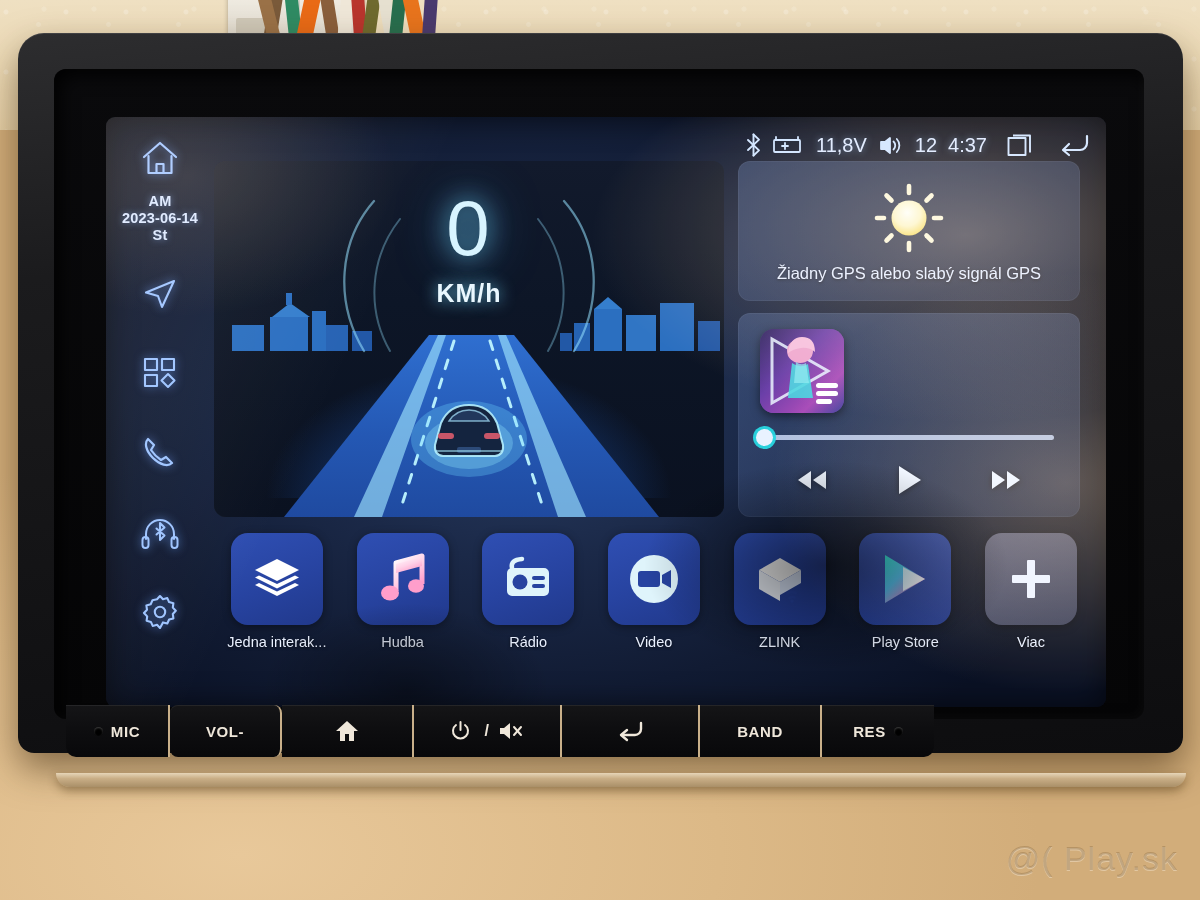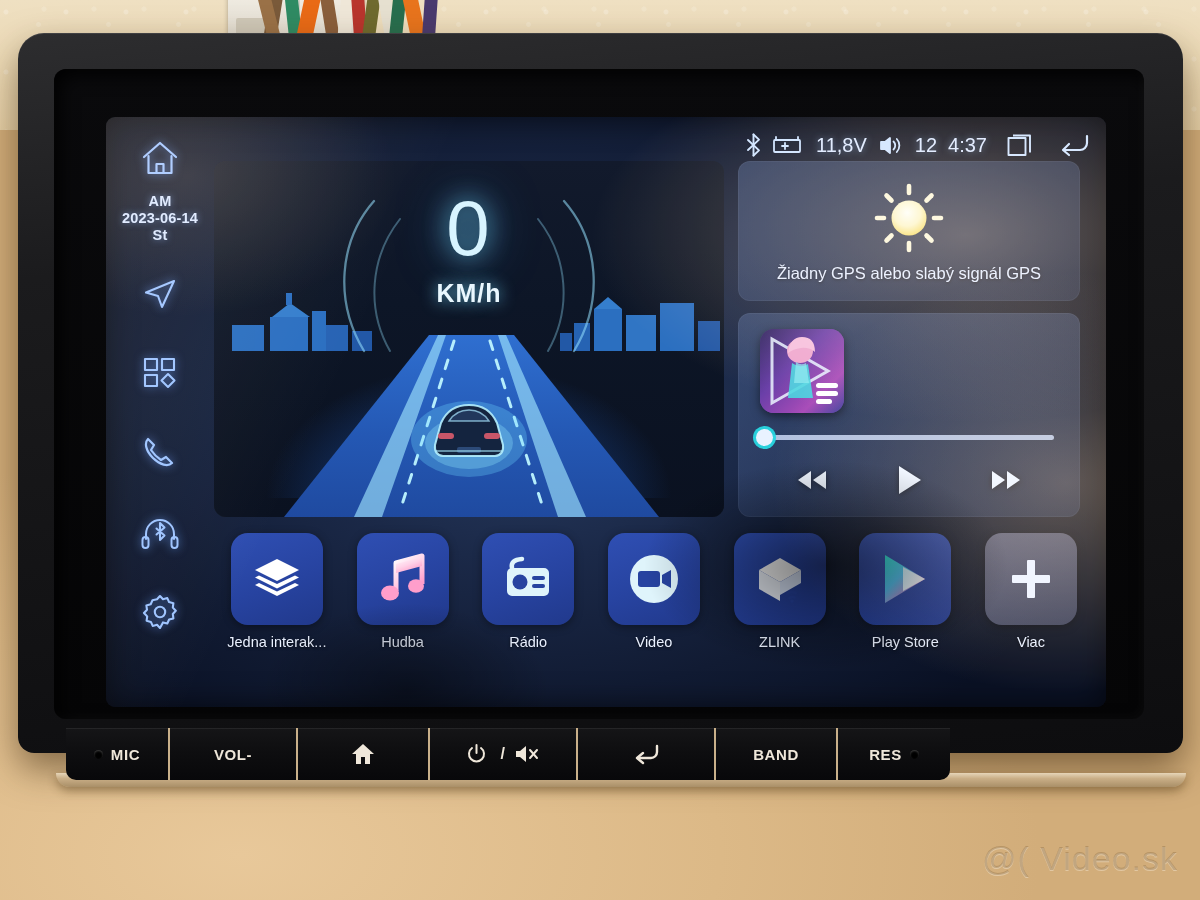--- a/index.html
+++ b/index.html
@@ -167,21 +167,21 @@
     width:92px; height:92px; border-radius:17px;
     background:linear-gradient(160deg,#2f4fb3 0%, #2743a0 55%, #21398c 100%);
     display:flex; align-items:center; justify-content:center;
     box-shadow:0 2px 8px rgba(0,0,0,.38);
   }
   .app-tile.plain{ background:linear-gradient(160deg, rgba(150,150,180,.55), rgba(120,125,160,.45)); }
   .app-label{ margin-top:9px; color:#eaf1ff; font-size:14.5px; text-shadow:0 1px 3px rgba(0,0,0,.65); white-space:nowrap; }
 
   
   .btnbar{
-    position:absolute; left:48px; top:695px; width:1112px; height:52px;
+    position:absolute; left:48px; top:672px; width:1112px; height:52px;
     display:flex; z-index:60;
   }
   .pbtn{
     flex:0 0 auto; height:100%;
     background:linear-gradient(180deg,#151517 0%, #0e0e10 45%, #08080a 100%);
     border-right:2px solid #c9b08a;
     display:flex; align-items:center; justify-content:center; gap:8px;
     color:#efe7da; font-size:15px; font-weight:bold; letter-spacing:.6px;
     box-shadow:inset 0 1px 0 rgba(255,255,255,.07);
   }
@@ -565,21 +565,21 @@
 
     <div class="glare"></div>
     <div class="glare2"></div>
   </div>
 
   <div class="btnbar">
     <div class="pbtn" style="width:104px;">
       <span class="pinhole"></span>
       <span>MIC</span>
     </div>
-    <div class="pbtn" style="width:128px;">
+    <div class="pbtn" style="width:112px;border-radius:8px;">
       <span>VOL-</span>
     </div>
     <div class="pbtn" style="width:132px;">
       <svg width="24" height="22" viewBox="0 0 24 22" fill="#efe7da">
         <path d="M12 1 L23 11 h-4 v10 h-5 v-7 h-4 v7 H5 V11 H1 z"></path>
       </svg>
     </div>
     <div class="pbtn" style="width:148px;">
       <svg width="26" height="22" viewBox="0 0 26 22" fill="none" stroke="#efe7da" stroke-width="2" stroke-linecap="round">
         <path d="M6 5 a7.5 7.5 0 1 0 9 0"></path>
@@ -604,13 +604,13 @@
       <span>BAND</span>
     </div>
     <div class="pbtn" style="width:112px;">
       <span>RES</span>
       <span class="pinhole"></span>
     </div>
   </div>
   <div class="chrome-lip"></div>
 </div>
 
-<div class="watermark">@( Video.sk</div>
+<div class="watermark">@( Play.sk</div>
 
 </body></html>

